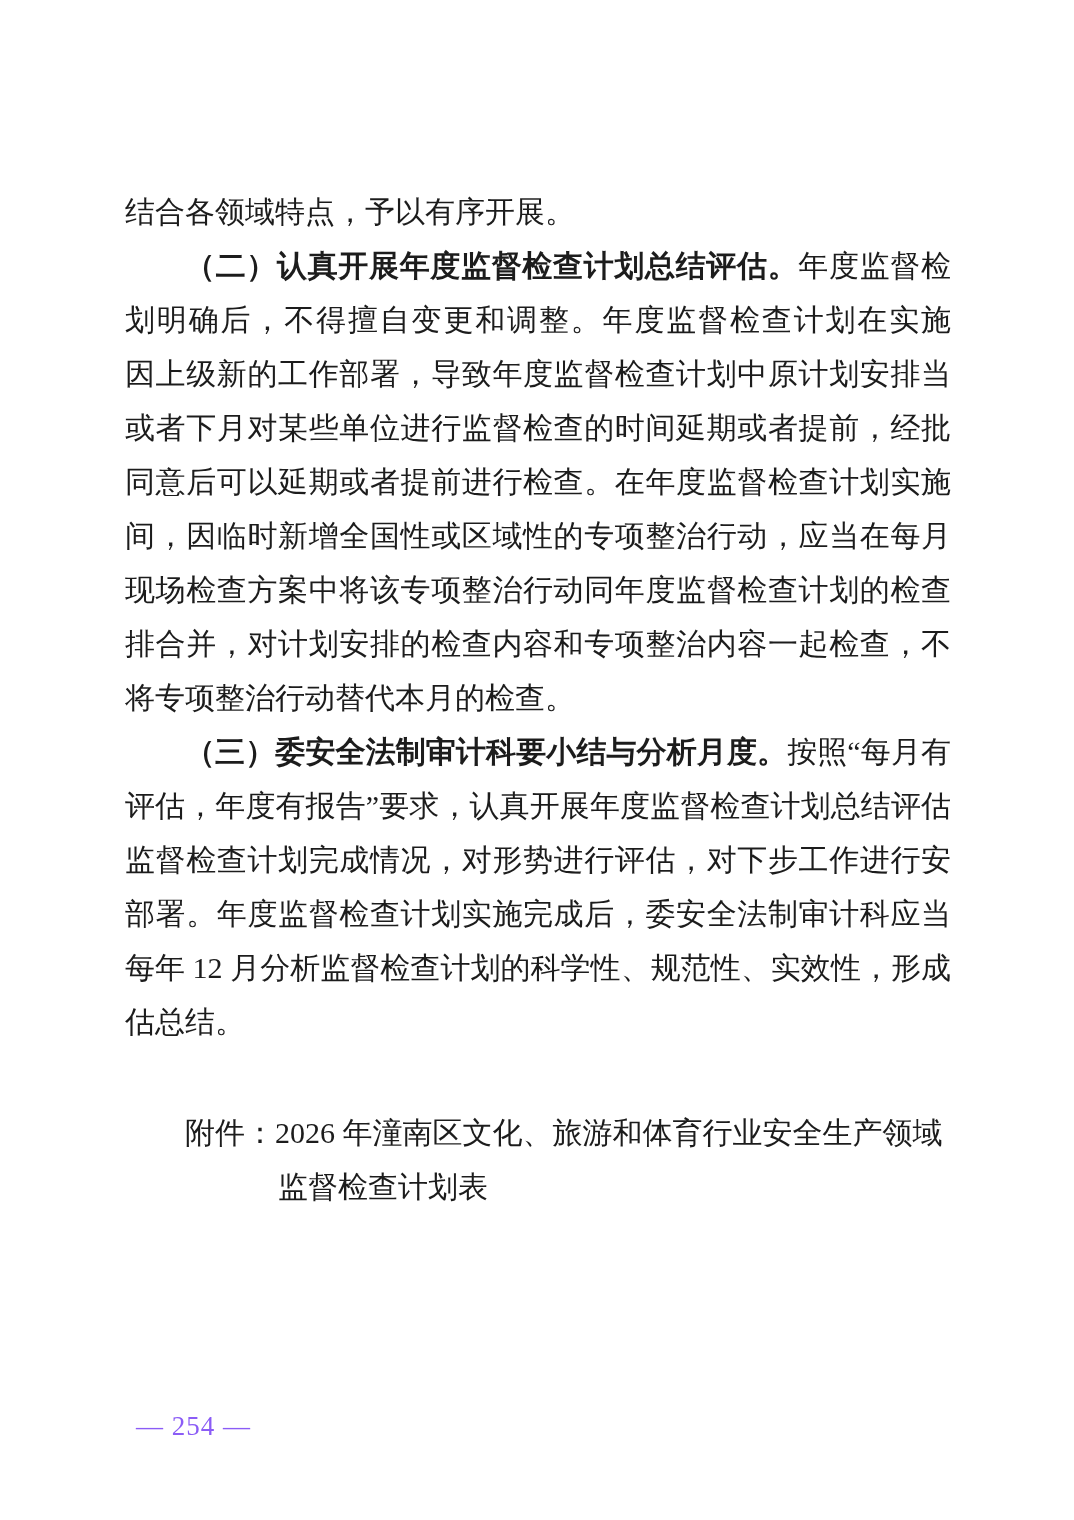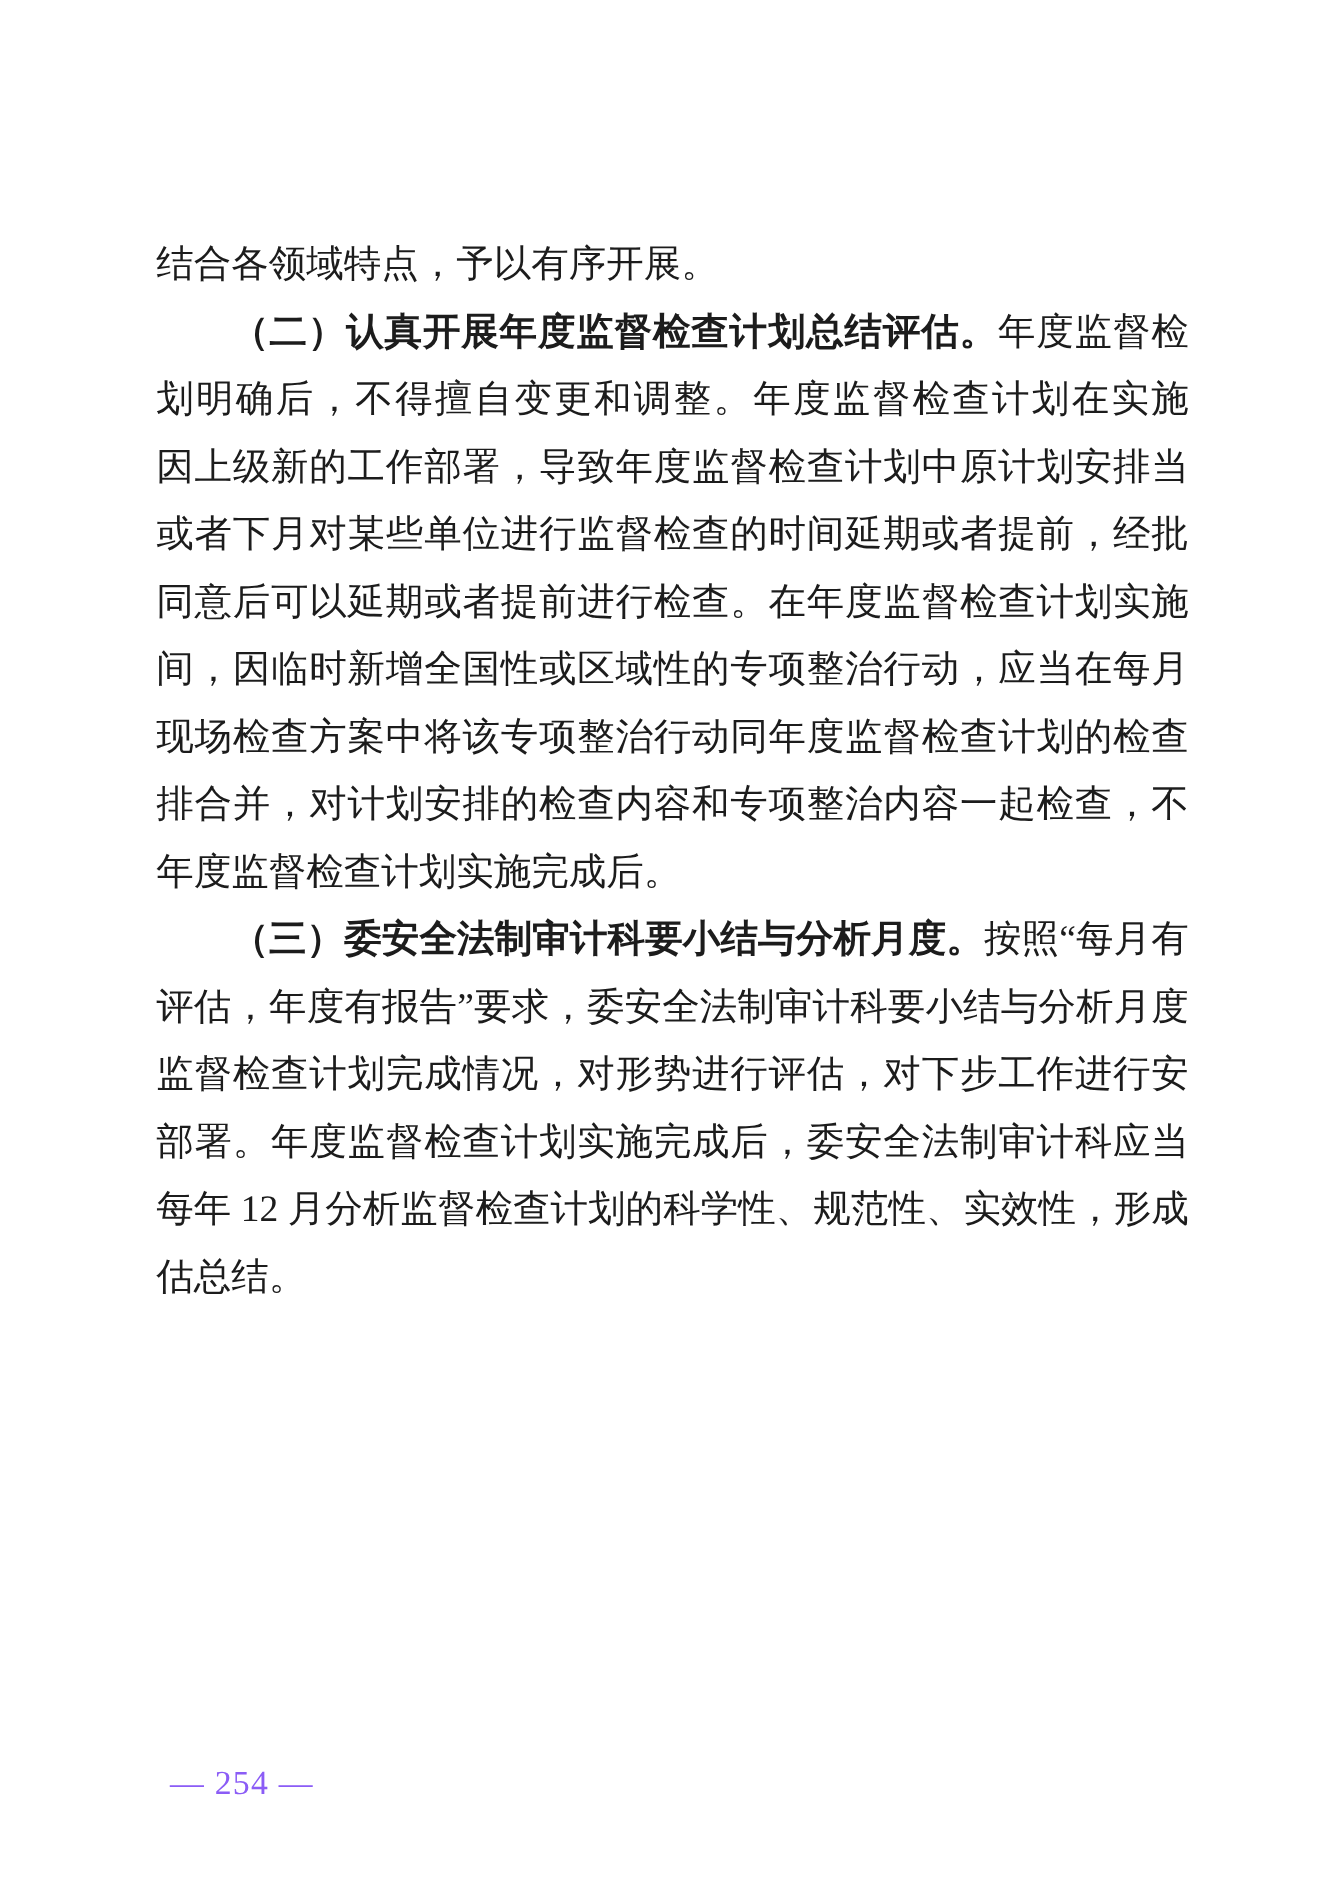--- a/index.html
+++ b/index.html
@@ -77,25 +77,29 @@
   <div class="body-text">
     <div class="line"><span>结合各领域特点，予以有序开展。</span></div>
     <div class="line fill indent"><span class="bold">（二）认真开展年度监督检查计划总结评估。</span><span>年度监督检查计</span></div>
     <div class="line fill"><span>划明确后，不得擅自变更和调整。年度监督检查计划在实施中，</span></div>
     <div class="line fill"><span>因上级新的工作部署，导致年度监督检查计划中原计划安排当月</span></div>
     <div class="line fill"><span>或者下月对某些单位进行监督检查的时间延期或者提前，经批准</span></div>
     <div class="line fill"><span>同意后可以延期或者提前进行检查。在年度监督检查计划实施期</span></div>
     <div class="line fill"><span>间，因临时新增全国性或区域性的专项整治行动，应当在每月的</span></div>
     <div class="line fill"><span>现场检查方案中将该专项整治行动同年度监督检查计划的检查安</span></div>
     <div class="line fill"><span>排合并，对计划安排的检查内容和专项整治内容一起检查，不能</span></div>
-    <div class="line"><span>年度监督检查计划实施完成后。</span></div>
+    <div class="line"><span>将专项整治行动替代本月的检查。</span></div>
     <div class="line fill indent"><span class="bold">（三）委安全法制审计科要小结与分析月度。</span><span>按照“每月有</span></div>
-    <div class="line fill"><span>评估，年度有报告”要求，委安全法制审计科要小结与分析月度</span></div>
+    <div class="line fill"><span>评估，年度有报告”要求，认真开展年度监督检查计划总结评估</span></div>
     <div class="line fill"><span>监督检查计划完成情况，对形势进行评估，对下步工作进行安排</span></div>
     <div class="line fill"><span>部署。年度监督检查计划实施完成后，委安全法制审计科应当在</span></div>
     <div class="line fill"><span>每年 12 月分析监督检查计划的科学性、规范性、实效性，形成评</span></div>
     <div class="line"><span>估总结。</span></div>
   </div>
 
+  <div class="attachment">
+    <div class="att-line1"><span>附件：</span><span>2026 年潼南区文化、旅游和体育行业安全生产领域</span></div>
+    <div class="att-line2"><span>监督检查计划表</span></div>
+  </div>
 
   <div class="page-number">— 254 —</div>
 
 </div>
 
 </body></html>

